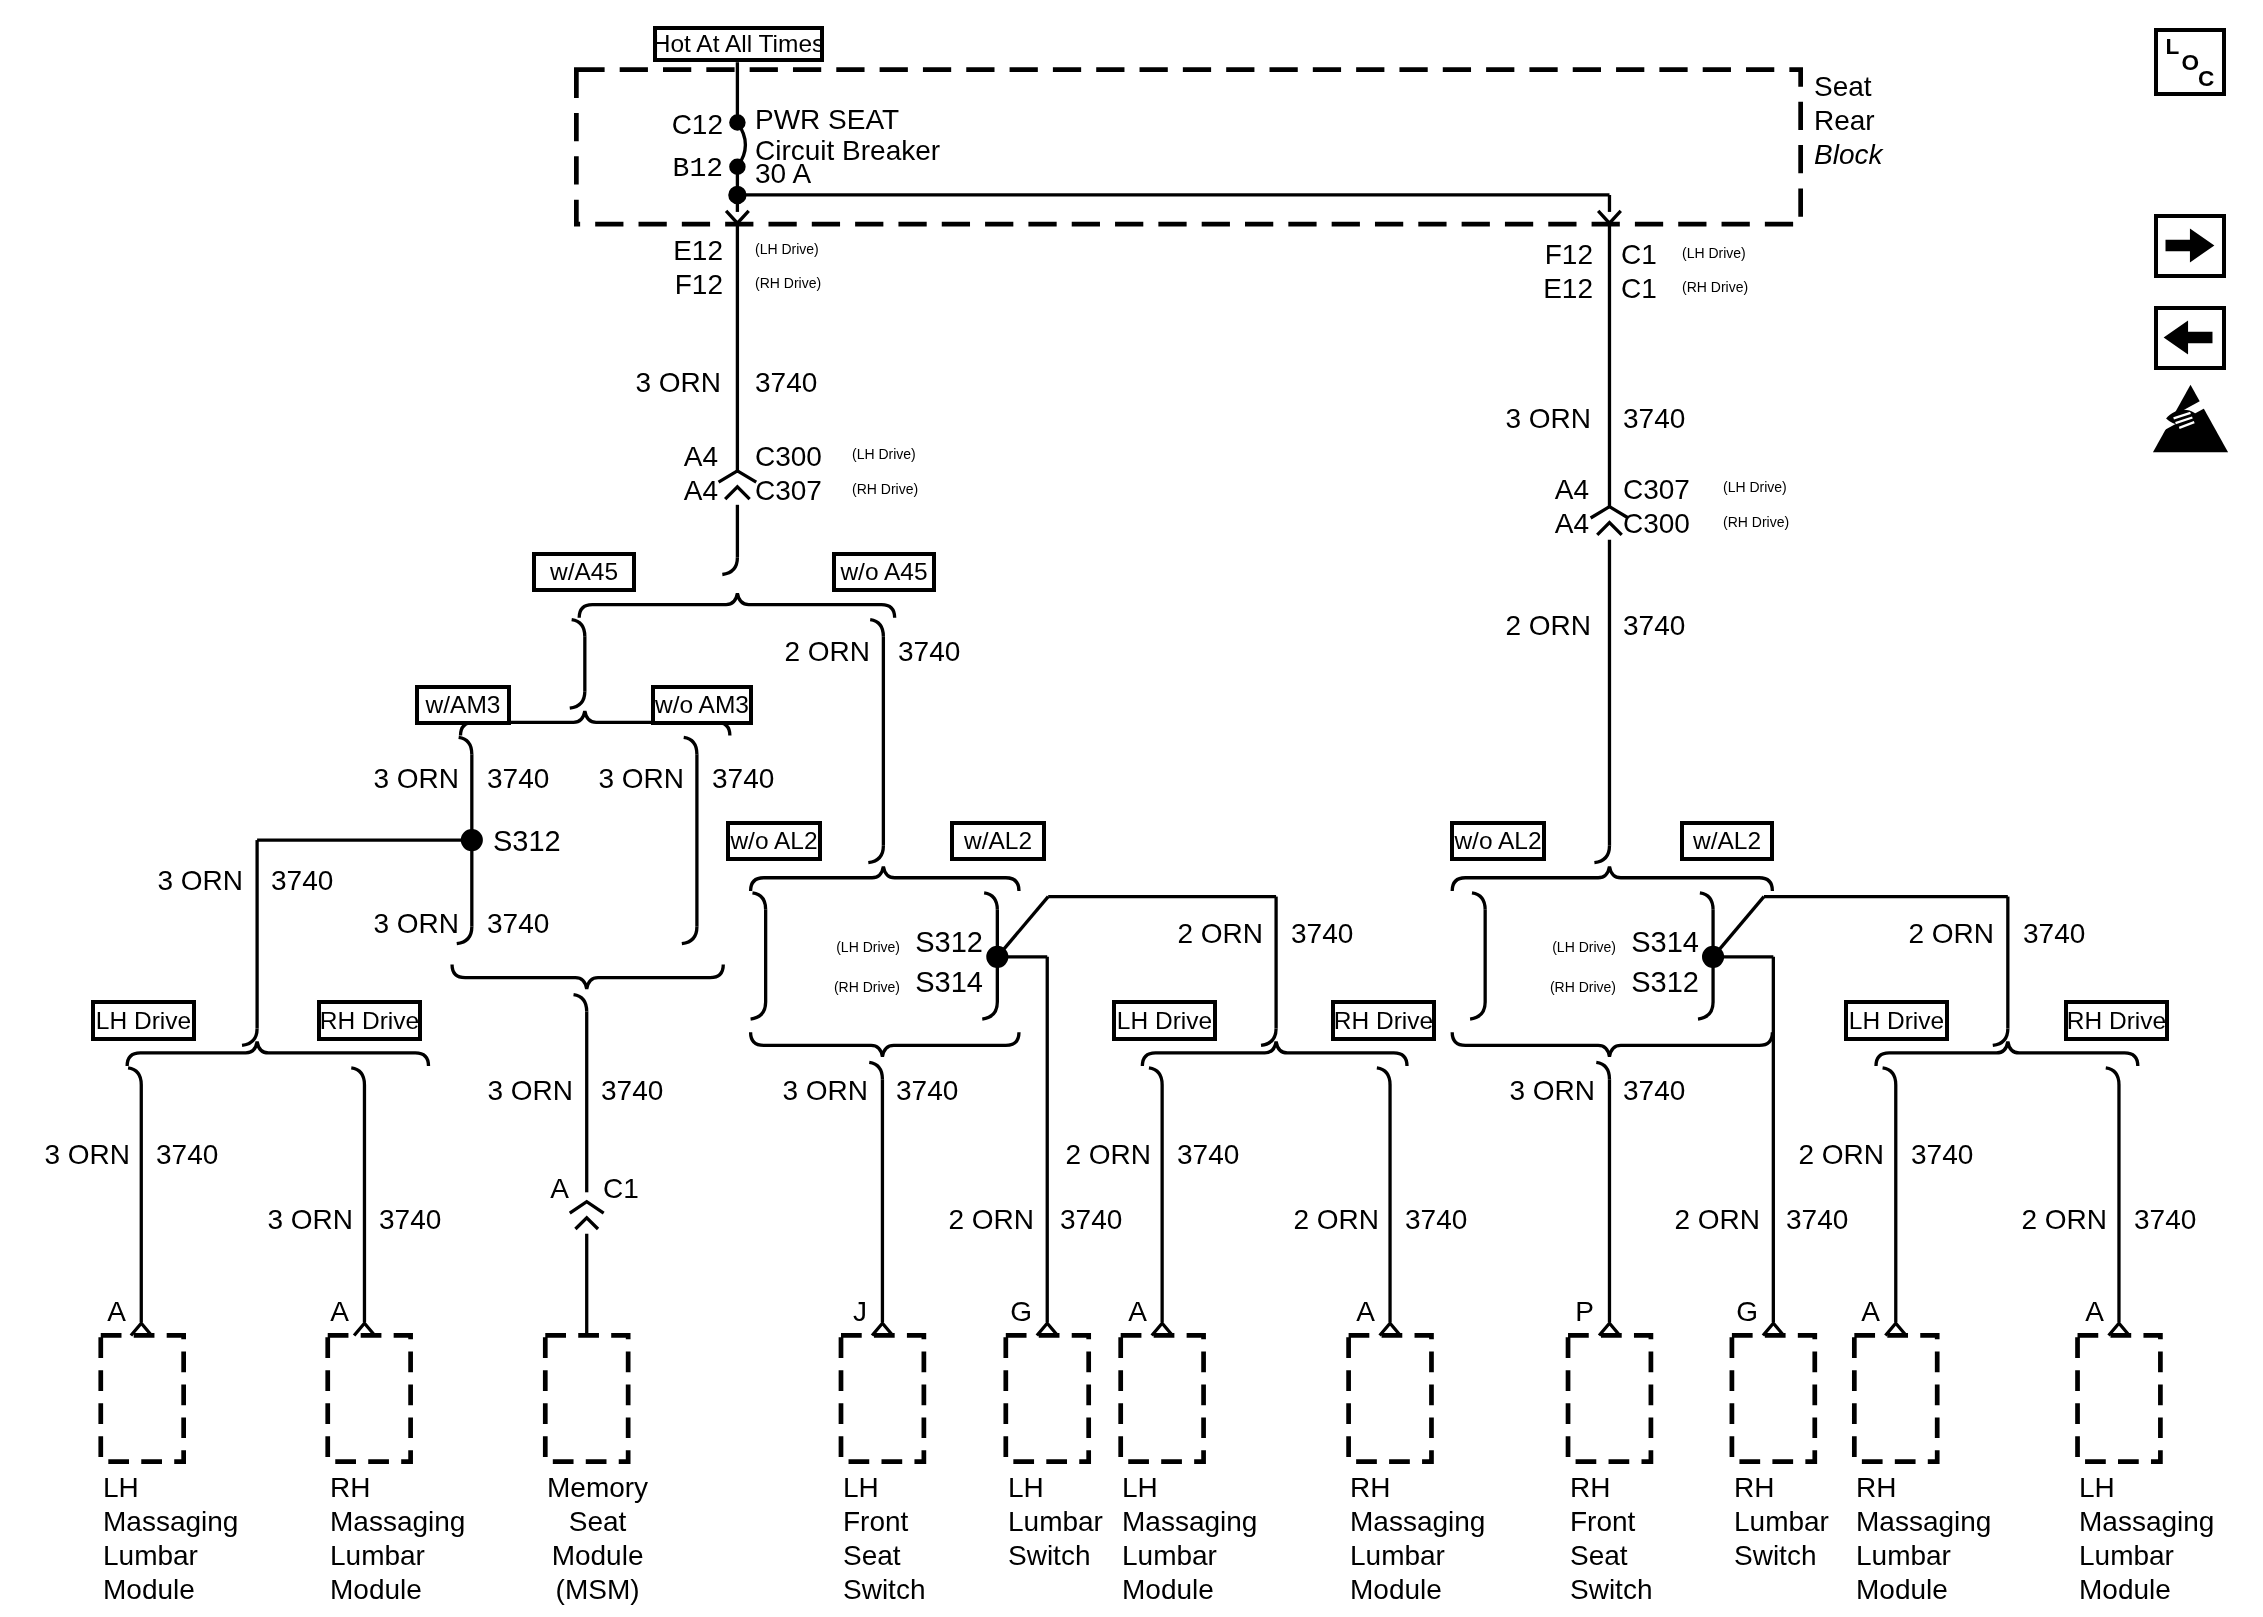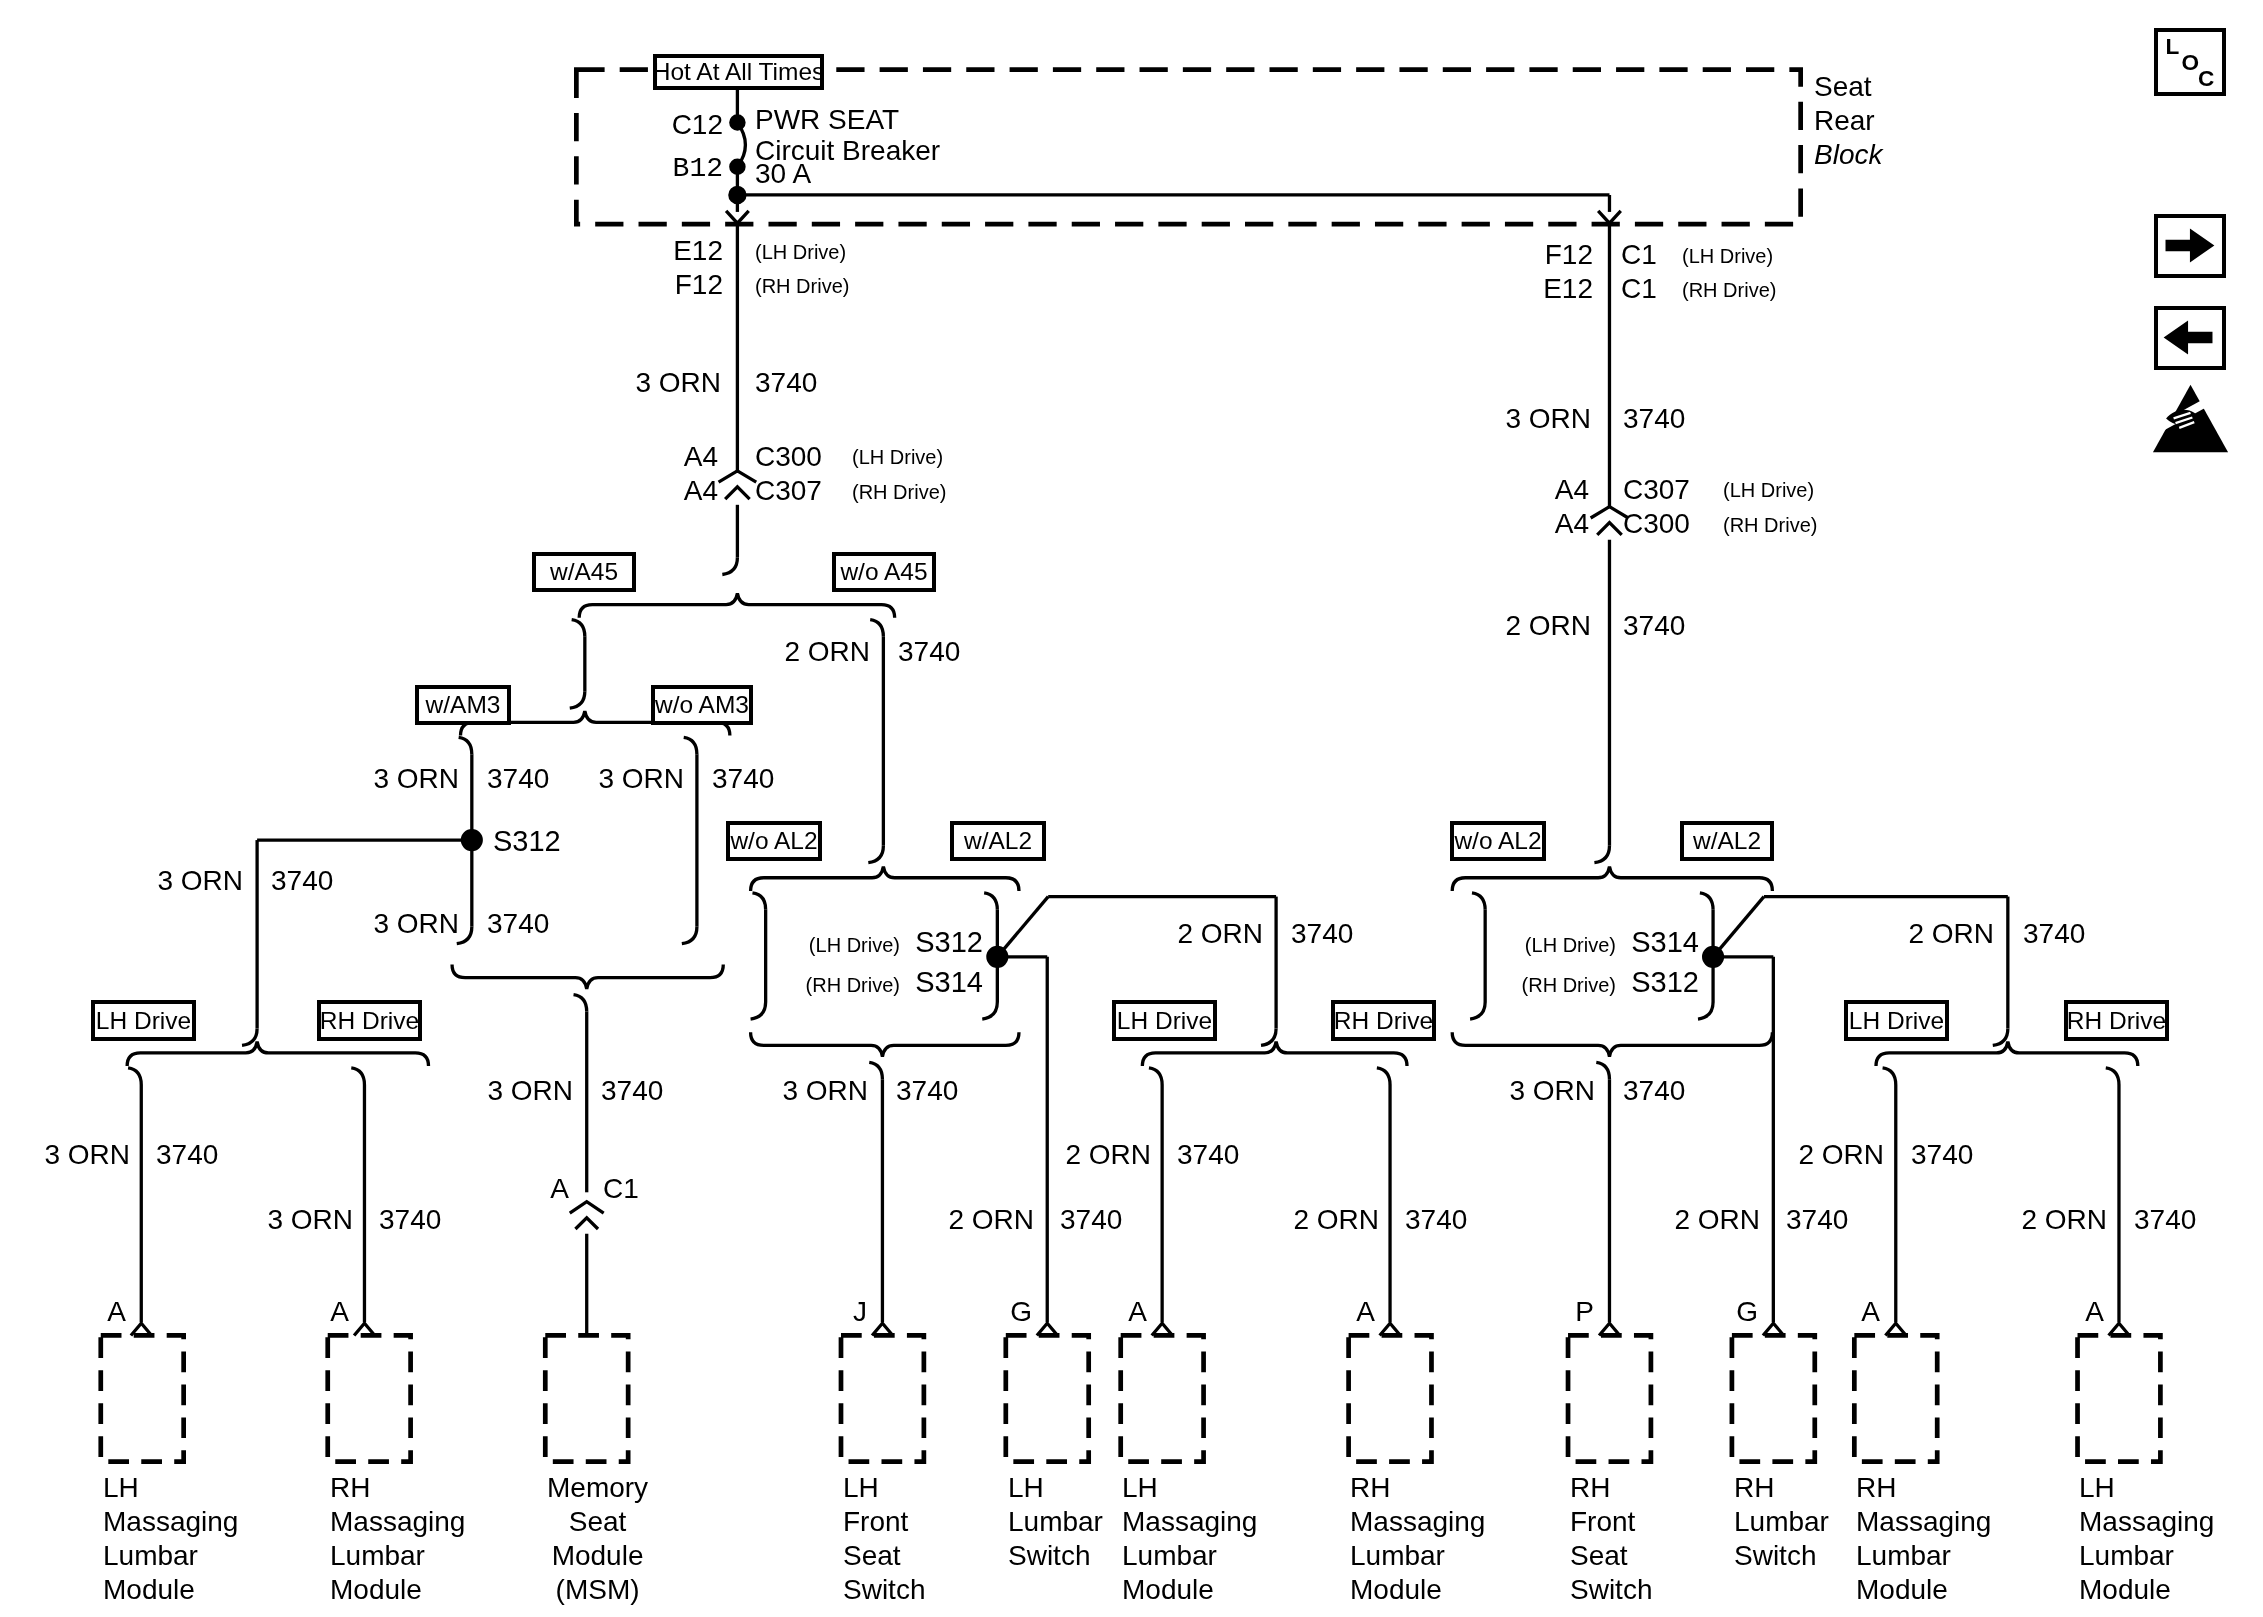--- a/index.html
+++ b/index.html
@@ -1,20 +1,20 @@
 <!DOCTYPE html>
 <html style="font-size:15px"><head>
 <meta charset="utf-8">
 <style>
   html,body{margin:0;padding:0;background:#fff;}
   #stage{position:relative;width:2264px;height:1618px;background:#fff;overflow:hidden;
          font-family:"Liberation Sans",sans-serif;color:#000;}
   #wires{position:absolute;left:0;top:0;}
   .t{position:absolute;white-space:nowrap;font-size:28px;line-height:1;}
-  .sm{font-size:20px;}
+  .sm{font-size:14px;}
   .big{font-size:29px;}
   .r{transform:translateX(-100%);}
   .box{position:absolute;border:4.7px solid #000;background:#fff;display:flex;
        align-items:center;justify-content:center;font-size:24.5px;white-space:nowrap;
        box-sizing:border-box;}
   .modname{position:absolute;font-size:28px;line-height:34px;}
   .iconbox{position:absolute;border:4.7px solid #000;background:#fff;box-sizing:border-box;}
   .pin{font-size:28px;}
 </style>
 </head>
@@ -147,21 +147,21 @@
   <rect x="893" y="1418" width="88" height="134" stroke-width="5" stroke-dasharray="22 13"></rect>
   <rect x="1068" y="1418" width="88" height="134" stroke-width="5" stroke-dasharray="22 13"></rect>
   <rect x="1190" y="1418" width="88" height="134" stroke-width="5" stroke-dasharray="22 13"></rect>
   <rect x="1432" y="1418" width="88" height="134" stroke-width="5" stroke-dasharray="22 13"></rect>
   <rect x="1665" y="1418" width="88" height="134" stroke-width="5" stroke-dasharray="22 13"></rect>
   <rect x="1839" y="1418" width="88" height="134" stroke-width="5" stroke-dasharray="22 13"></rect>
   <rect x="1969" y="1418" width="88" height="134" stroke-width="5" stroke-dasharray="22 13"></rect>
   <rect x="2206" y="1418" width="88" height="134" stroke-width="5" stroke-dasharray="22 13"></rect>
 </svg>
 
-<div class="box" style="left:653px;top:26px;width:171px;height:36px;margin-top:28px;">
+<div class="box" style="left:653px;top:26px;width:171px;height:36px;">
   <span>Hot At All Times</span>
 </div>
 <div class="box" style="left:532px;top:552px;width:104px;height:40px;">
       <span>w/A45</span>
     </div>
 <div class="box" style="left:832px;top:552px;width:104px;height:40px;">
       <span>w/o A45</span>
     </div>
 <div class="box" style="left:415px;top:685px;width:96px;height:40px;">
       <span>w/AM3</span>

